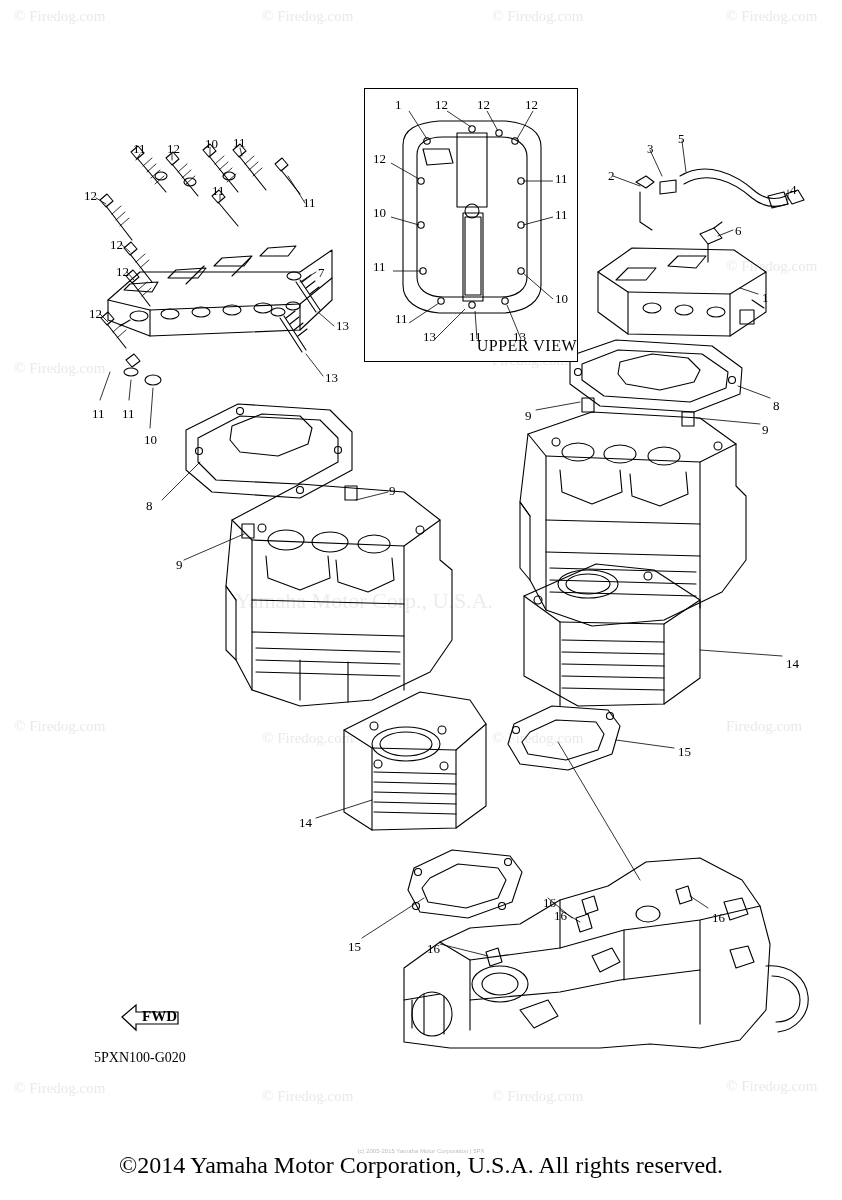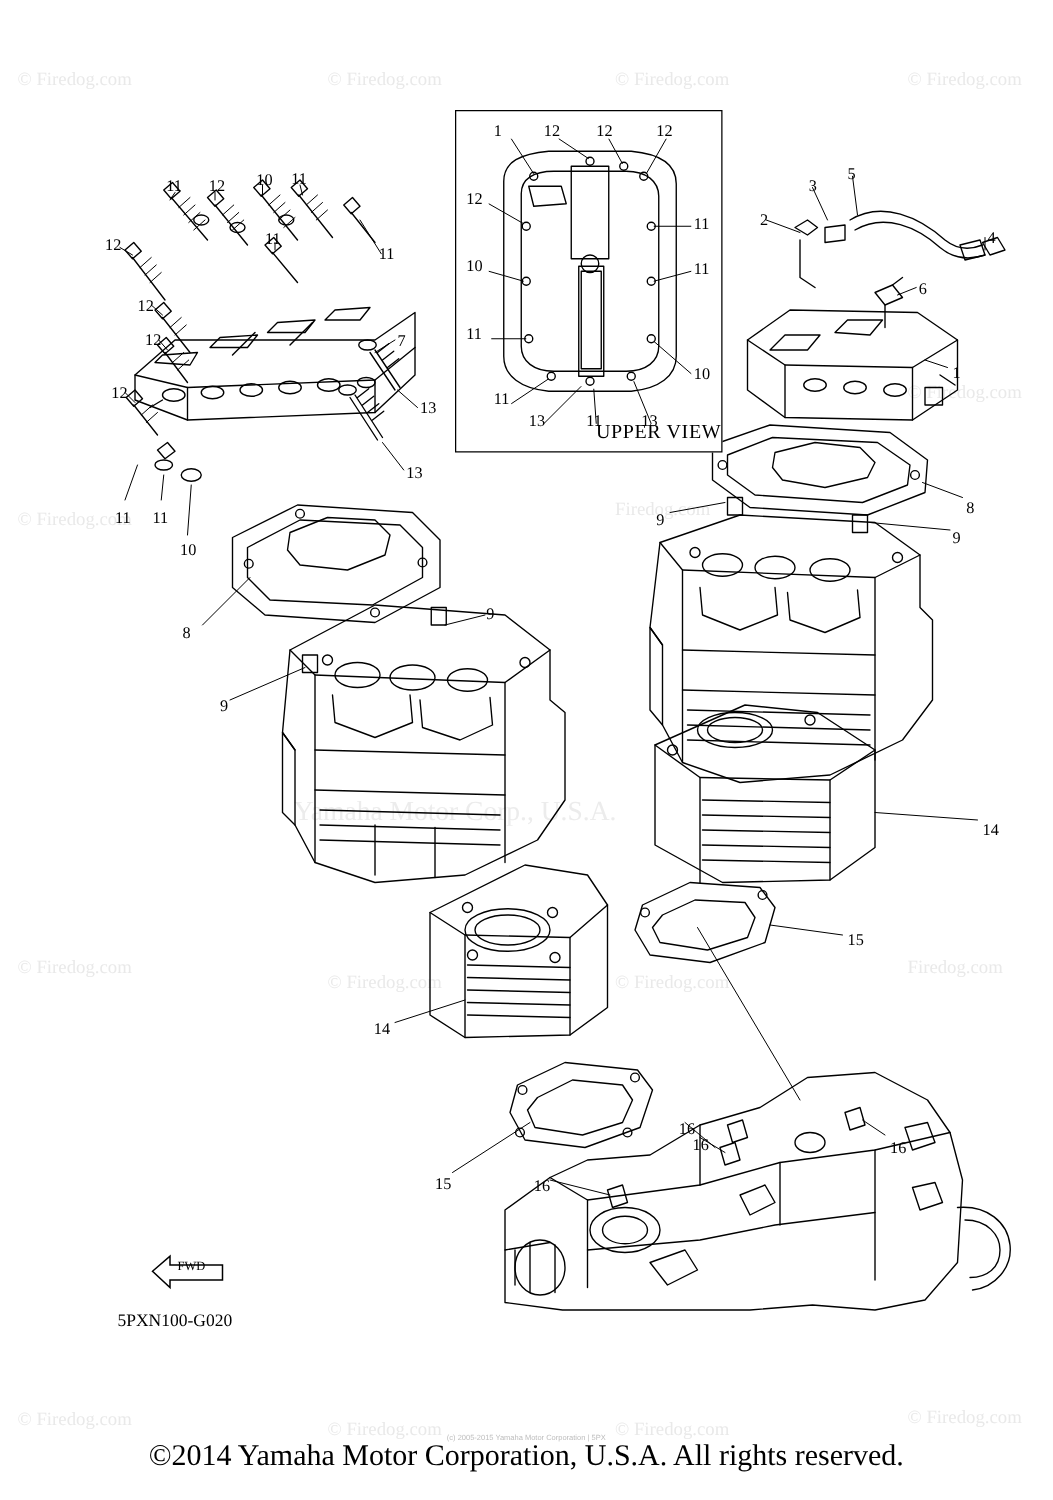--- a/index.html
+++ b/index.html
@@ -1,33 +1,33 @@
 <!DOCTYPE html>
 <html><head>
 <meta charset="utf-8">
 <style>
   html,body{margin:0;padding:0;background:#ffffff;}
   body{width:842px;height:1200px;position:relative;overflow:hidden;
        font-family:"Liberation Serif", serif;color:#000;}
   #sheet{position:absolute;inset:0;}
   .wm{position:absolute;color:#e9e9e9;font-family:"Liberation Serif",serif;
-      font-size:15px;white-space:nowrap;user-select:none;margin-top:48px;}
+      font-size:15px;white-space:nowrap;user-select:none;}
   .callout{position:absolute;font-family:"Liberation Serif",serif;font-size:13px;color:#000;}
   svg{position:absolute;left:0;top:0;}
   #upperbox{position:absolute;left:364px;top:88px;width:212px;height:272px;
             border:1.6px solid #000;background:#fff;}
   #upperbox .title{position:absolute;left:0;bottom:6px;width:100%;text-align:right;
             font-size:16px;font-family:"Liberation Serif",serif;letter-spacing:.5px;}
   #partno{position:absolute;left:94px;top:1050px;font-size:14px;font-family:"Liberation Serif",serif;}
   #copyright{position:absolute;left:0;top:1152px;width:100%;text-align:center;
              font-size:24px;font-family:"Liberation Serif",serif;}
   #tinyline{position:absolute;left:0;top:1148px;width:100%;text-align:center;
             font-size:6px;color:#bdbdbd;font-family:"Liberation Sans",sans-serif;}
   #fwd{position:absolute;left:120px;top:1002px;width:64px;height:30px;}
-  #fwd .t{position:absolute;left:22px;top:6px;font-size:10px;font-weight:normal;}
+  #fwd .t{position:absolute;left:22px;top:6px;font-size:15px;font-weight:bold;}
 </style>
 </head>
 <body>
 
 <div id="sheet">
 
   <div id="watermarks">
       <div class="wm" style="left: 14px; top: 8px;">© Firedog.com</div>
       <div class="wm" style="left: 262px; top: 8px;">© Firedog.com</div>
       <div class="wm" style="left: 492px; top: 8px;">© Firedog.com</div>

